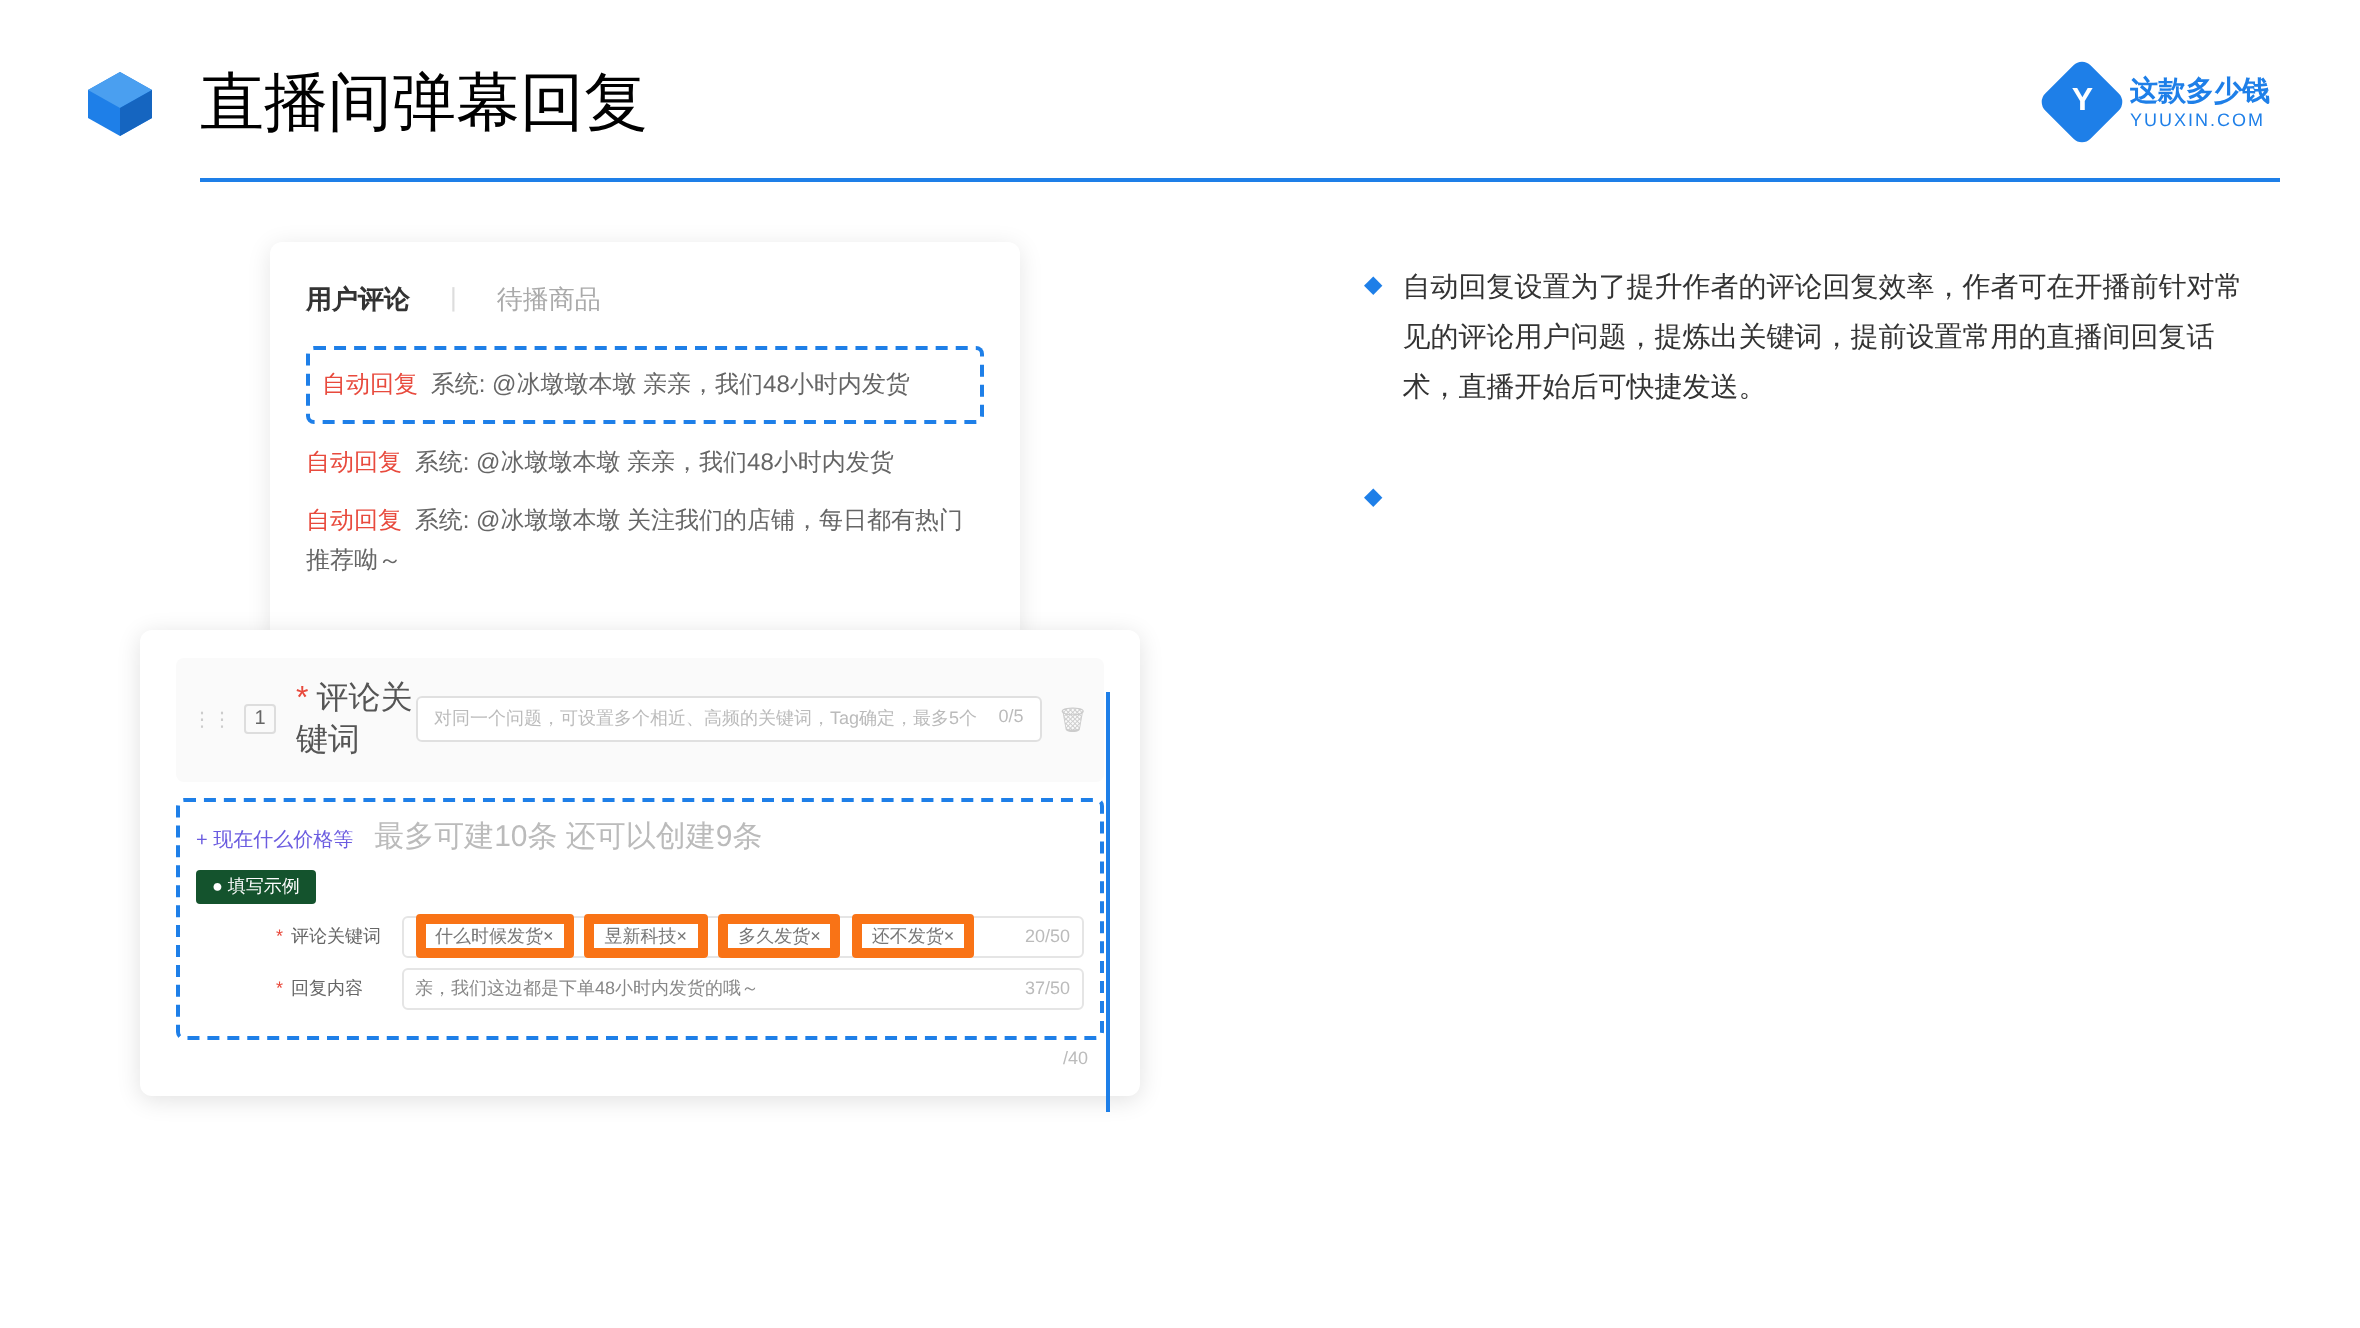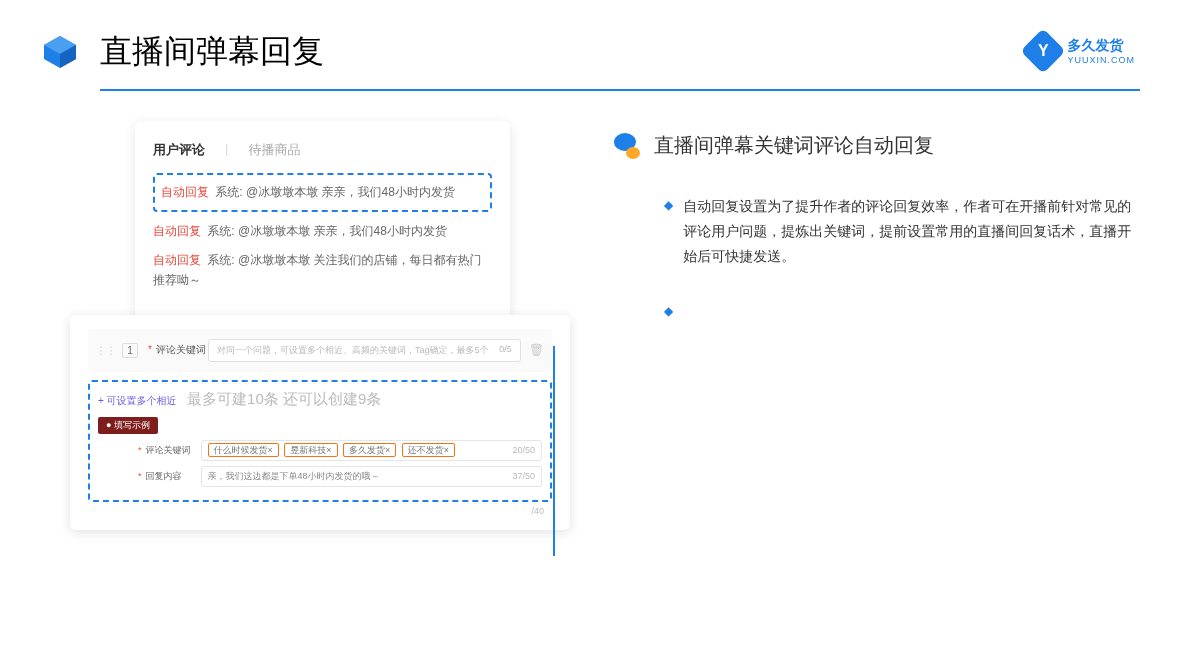--- a/index.html
+++ b/index.html
@@ -7,48 +7,48 @@
 .header{display:flex;align-items:center;padding:30px 40px 15px 40px}
 .header-icon{width:40px;height:40px;margin-right:20px;position:relative}
 .header-title{font-size:32px;color:#000000;font-weight:400}
 .logo{position:absolute;top:35px;right:45px;display:flex;align-items:center}
 .logo-icon{width:32px;height:32px;background:#1E7FE8;border-radius:6px;transform:rotate(45deg);display:flex;align-items:center;justify-content:center;margin-right:8px}
 .logo-icon span{transform:rotate(-45deg);color:#fff;font-weight:bold;font-size:16px}
 .logo-text{display:flex;flex-direction:column}
 .logo-text-main{font-size:14px;color:#1E7FE8;font-weight:bold}
 .logo-text-sub{font-size:9px;color:#1E7FE8;letter-spacing:1px}
 .hr-line{height:2px;background:#1E7FE8;margin:0 40px 0 100px}
-.main{display:flex;padding:30px 45px 0 70px;gap:44px}
+.main{display:flex;padding:30px 45px 0 70px;gap:62px}
 .left{width:500px;position:relative}
 .card1{background:#fff;box-shadow:0 2px 12px rgba(0,0,0,0.1);border-radius:6px;padding:20px 18px;width:375px;margin-left:65px}
 .tabs{display:flex;gap:20px;margin-bottom:14px;font-size:13px}
 .tab-active{font-weight:bold;color:#333}
 .tab-inactive{color:#aaa}
 .tab-divider{color:#ddd}
 .comment-row{font-size:12px;color:#666;margin-bottom:10px;line-height:1.6}
 .auto-reply-tag{color:#e84a3d;margin-right:3px}
 .highlight-box{border:2px dashed #1E7FE8;border-radius:4px;padding:8px 6px;margin-bottom:10px}
 .card2{background:#fff;box-shadow:0 2px 12px rgba(0,0,0,0.12);border-radius:6px;padding:14px 18px;width:500px;margin-top:-5px;position:relative}
 .card2-header{display:flex;justify-content:space-between;align-items:center;margin-bottom:18px}
 .card2-title{font-size:13px;color:#333}
 .close-x{color:#999;font-size:16px;cursor:default}
 .form-group{background:#fafafa;padding:10px 8px;border-radius:4px;margin-bottom:8px;position:relative}
 .form-row{display:flex;align-items:center;margin-bottom:8px;font-size:10px}
 .form-row:last-child{margin-bottom:0}
 .row-num{width:16px;text-align:center;border:1px solid #ddd;border-radius:2px;margin-right:10px;font-size:10px;color:#666;padding:1px 0}
-.row-label{width:60px;color:#555;font-size:10px}
+.row-label{width:60px;color:#555;font-size:16px}
 .req-dot{color:#e84a3d;margin-right:4px}
 .row-input{flex:1;border:1px solid #e0e0e0;border-radius:3px;padding:4px 8px;font-size:9px;color:#bbb;background:#fff;display:flex;justify-content:space-between;}
 .row-counter{color:#bbb;font-size:9px}
 .trash{color:#ccc;margin-left:8px;font-size:12px}
 .example-box{border:2px dashed #1E7FE8;border-radius:4px;padding:8px;position:relative}
 .add-link{color:#6b5ce0;font-size:10px;margin-bottom:6px;display:inline-block}
 .add-hint{color:#bbb;font-size:15px;margin-left:6px}
-.example-tag{background:#7f1d1d;color:#fff;font-size:9px;padding:2px 8px;border-radius:2px;display:inline-block;margin-bottom:6px}
-.tag-chip{border:1px solid #f97316;border-radius:2px;padding:1px 5px;font-size:9px;color:#777;margin-right:3px;background:#fff}
+.example-tag{background:#14532d;color:#fff;font-size:9px;padding:2px 8px;border-radius:2px;display:inline-block;margin-bottom:6px}
+.tag-chip{border:5px solid #f97316;border-radius:2px;padding:1px 5px;font-size:9px;color:#777;margin-right:3px;background:#fff}
 .ex-row{display:flex;align-items:center;margin-bottom:5px;font-size:9px;padding-left:40px}
 .ex-label{width:55px;color:#666}
 .ex-input{flex:1;border:1px solid #e5e5e5;border-radius:3px;padding:3px 6px;display:flex;justify-content:space-between;background:#fff;align-items:center;font-size:9px;color:#888}
 .connector2{position:absolute;border-left:2px solid #1E7FE8;width:2px;height:210px;left:483px;top:225px;z-index:5}
 .right{flex:1;padding-top:10px}
 .right-header{display:flex;align-items:center;margin-bottom:35px}
 .chat-icon{width:28px;height:28px;position:relative;margin-right:12px}
 .chat-bubble1{width:22px;height:18px;background:#1E7FE8;border-radius:50%;position:absolute;top:2px;left:0}
 .chat-bubble2{width:14px;height:12px;background:#FFA726;border-radius:50%;position:absolute;bottom:0;right:2px}
 .right-title{font-size:20px;color:#333;font-weight:500}
@@ -69,21 +69,21 @@
       </svg>
   </div>
   <div class="header-title">直播间弹幕回复</div>
 </div>
 
 <div class="logo">
   <div class="logo-icon">
       <span>Y</span>
     </div>
   <div class="logo-text">
-    <span class="logo-text-main">多久发货</span>
+    <span class="logo-text-main">这款多少钱</span>
     <span class="logo-text-sub">YUUXIN.COM</span>
   </div>
 </div>
 
 <div class="hr-line"></div>
 
 <div class="main">
   <div class="left">
     <div class="card1">
       <div class="tabs">
@@ -116,21 +116,21 @@
           <div class="row-input">
             <span>对同一个问题，可设置多个相近、高频的关键词，Tag确定，最多5个</span>
             <span class="row-counter">0/5</span>
           </div>
           <span class="trash">🗑</span>
         </div>
       </div>
 
       <div class="example-box">
         <div>
-          <span class="add-link">+ 可设置多个相近</span>
+          <span class="add-link">+ 现在什么价格等</span>
           <span class="add-hint">最多可建10条 还可以创建9条</span>
         </div>
         <span class="example-tag">● 填写示例</span>
         <div class="ex-row">
           <span class="req-dot">*</span>
             <span class="ex-label">评论关键词</span>
           <div class="ex-input">
             <span>
               <span class="tag-chip">什么时候发货×</span>
               <span class="tag-chip">昱新科技×</span>
@@ -149,27 +149,20 @@
           </div>
         </div>
       </div>
       <div style="text-align:right;font-size:9px;color:#bbb;padding:4px 8px 0 0">/40</div>
     </div>
 
     <div class="connector2"></div>
   </div>
 
   <div class="right">
-    <div class="right-header">
-      <div class="chat-icon">
-        <div class="chat-bubble1"></div>
-        <div class="chat-bubble2"></div>
-      </div>
-      <div class="right-title">直播间弹幕关键词评论自动回复</div>
-    </div>
     <div class="bullet-row">
       <span class="bullet-mark">◆</span>
       <span class="bullet-text">自动回复设置为了提升作者的评论回复效率，作者可在开播前针对常见的评论用户问题，提炼出关键词，提前设置常用的直播间回复话术，直播开始后可快捷发送。</span>
     </div>
     <div class="bullet-row">
       <span class="bullet-mark">◆</span>
     </div>
   </div>
 </div>
 

